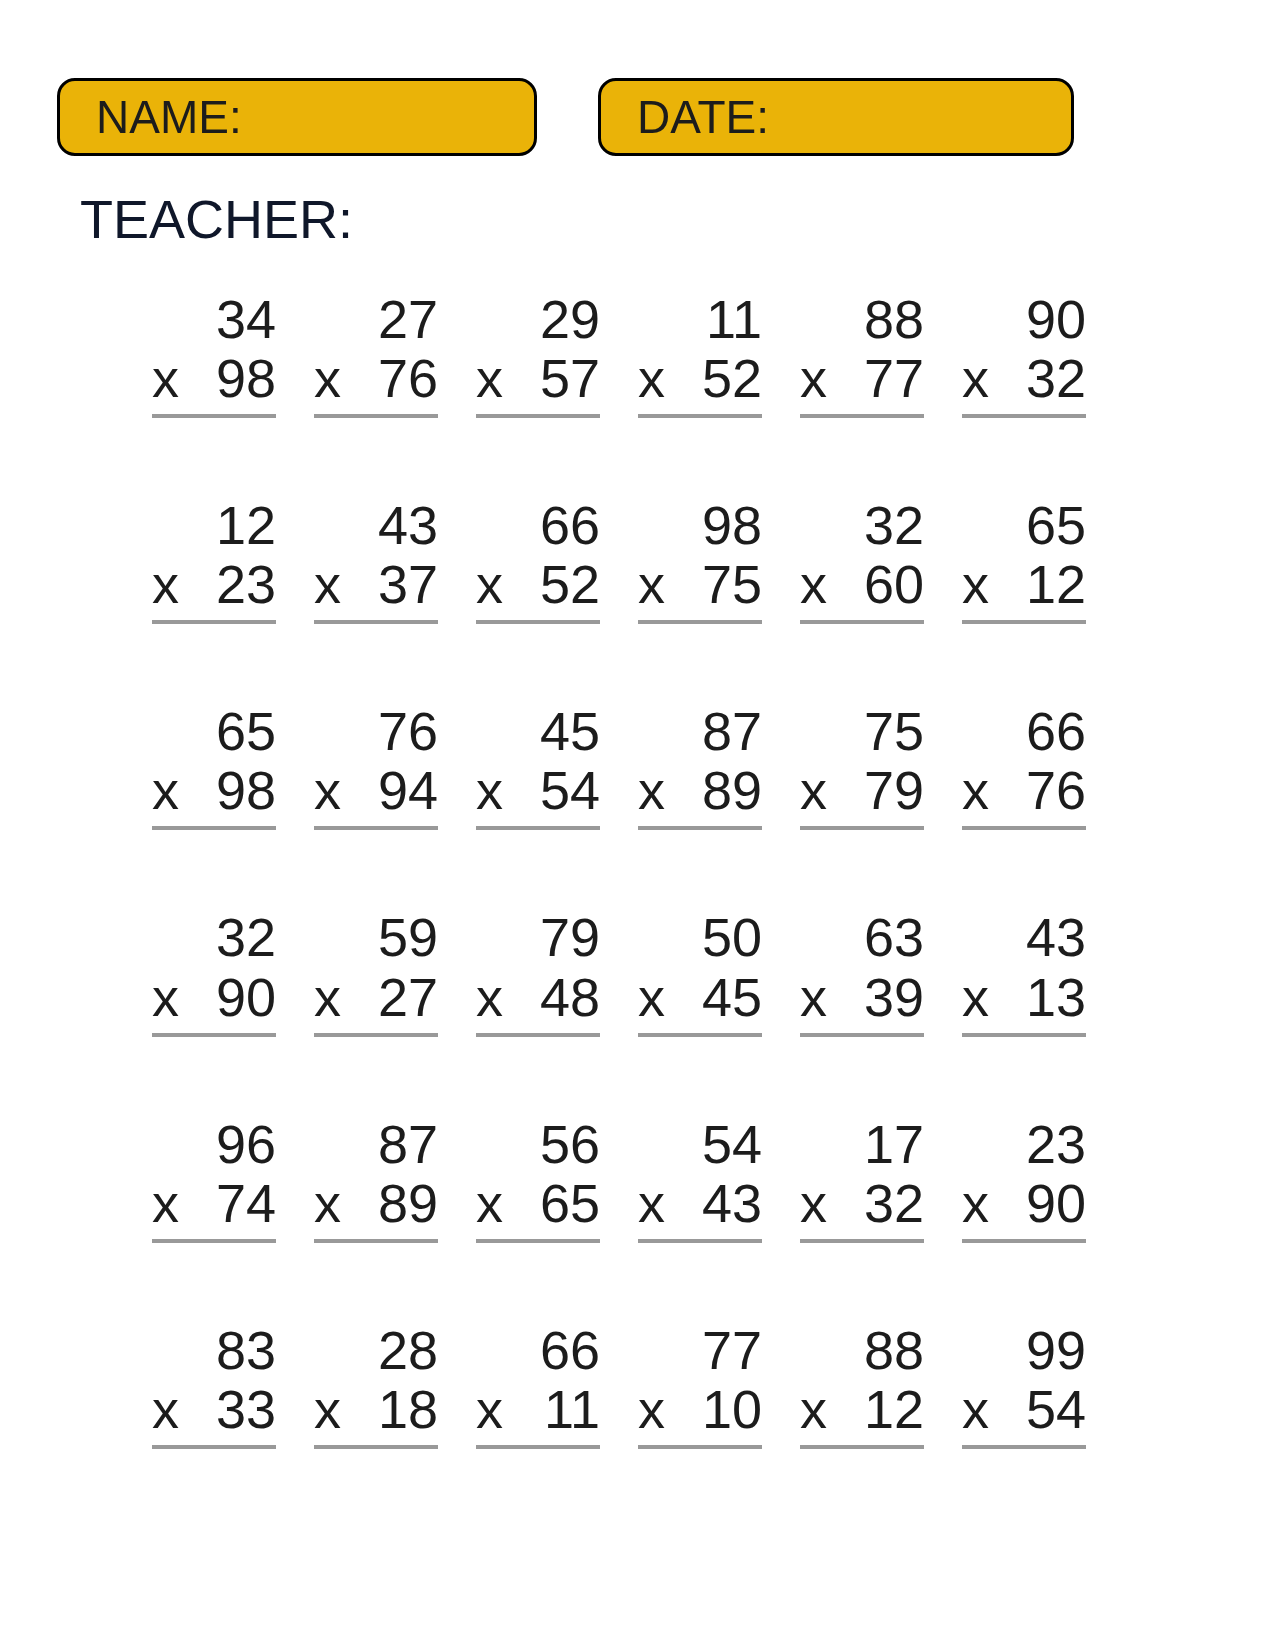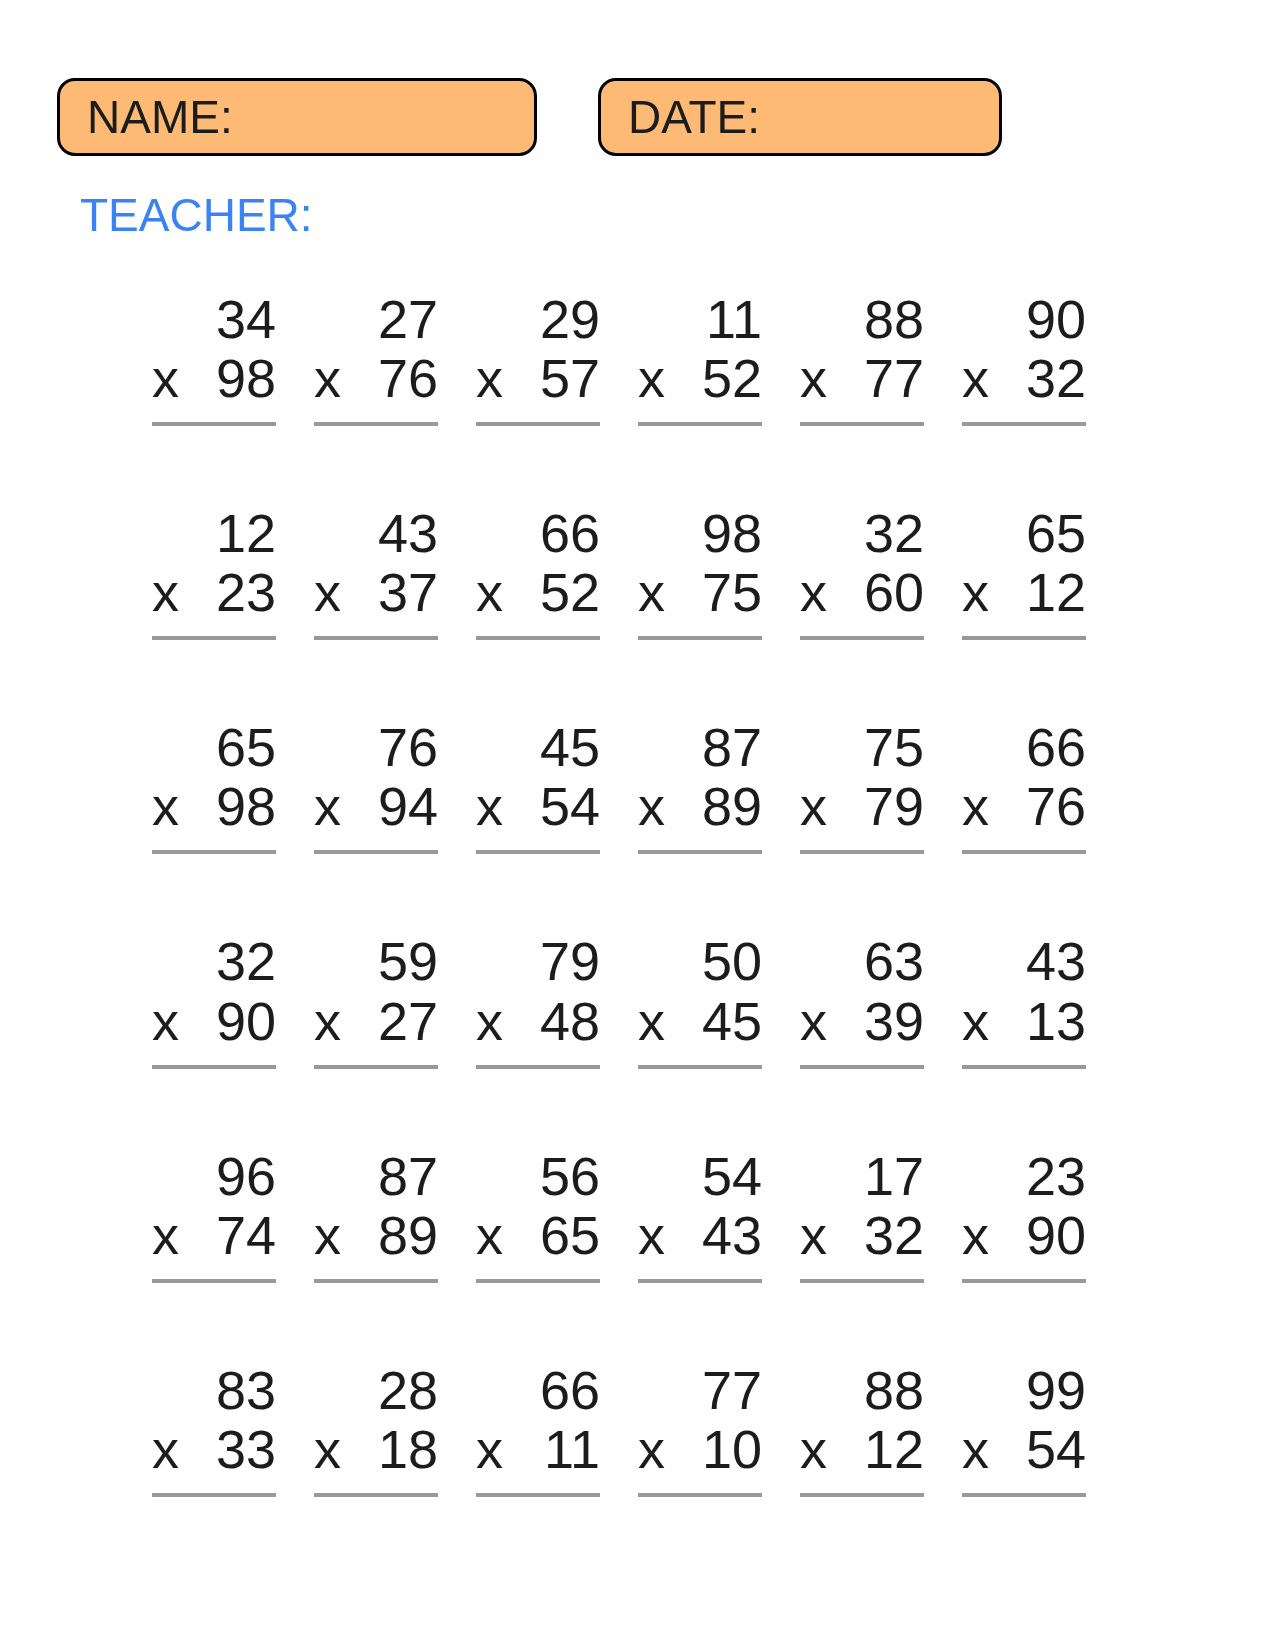--- a/index.html
+++ b/index.html
@@ -18,34 +18,34 @@
   }
   .field-box {
     position: absolute;
     top: 78px;
     height: 78px;
     box-sizing: border-box;
     border: 3px solid #000000;
     border-radius: 18px;
     display: flex;
     align-items: center;
-    padding-left: 27px;
-    background: #fdba74;
+    padding-left: 36px;
+    background: #eab308;
   }
   .name-box { left: 57px;  width: 480px; }
-  .date-box { left: 598px; width: 404px; }
+  .date-box { left: 598px; width: 476px; }
   .box-label {
     font-size: 46px;
     letter-spacing: 0px;
     color: #1c1c1c;
   }
   .plain-label {
     position: absolute;
-    font-size: 46px;
-    color: #3b82f6;
+    font-size: 54px;
+    color: #0f172a;
   }
   .teacher-label { left: 80px;  top: 188px; }
   .score-label   { left: 595px; top: 188px; }
 
   .grid {
     position: absolute;
     left: 152px;
     top: 292px;
     display: flex;
     flex-direction: column;
@@ -53,21 +53,21 @@
   }
   .prob-row {
     display: flex;
     gap: 38px;
   }
   .problem {
     width: 124px;
     font-size: 54px;
     line-height: 1.02;
     border-bottom: 4px solid #999999;
-    padding-bottom: 16px;
+    padding-bottom: 8px;
   }
   .multiplicand {
     text-align: right;
     margin-bottom: 4px;
   }
   .bottom-line {
     display: flex;
     justify-content: space-between;
     align-items: baseline;
   }

